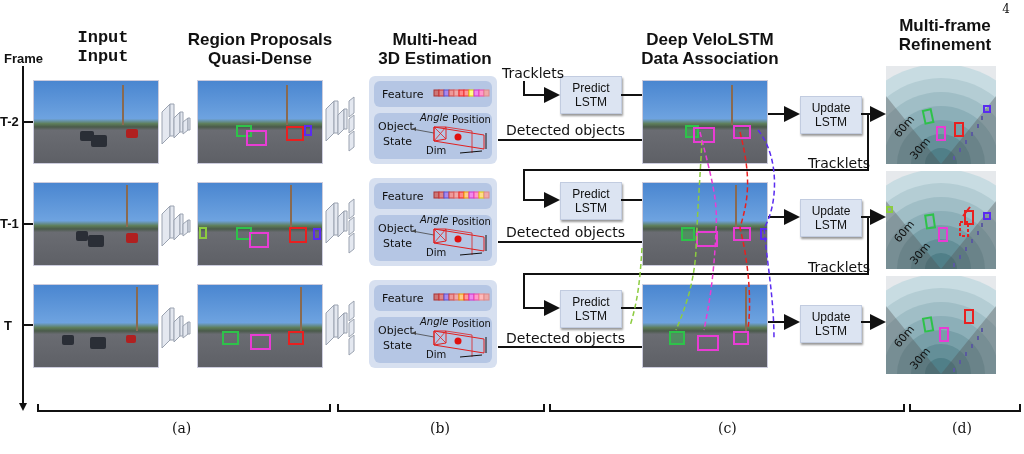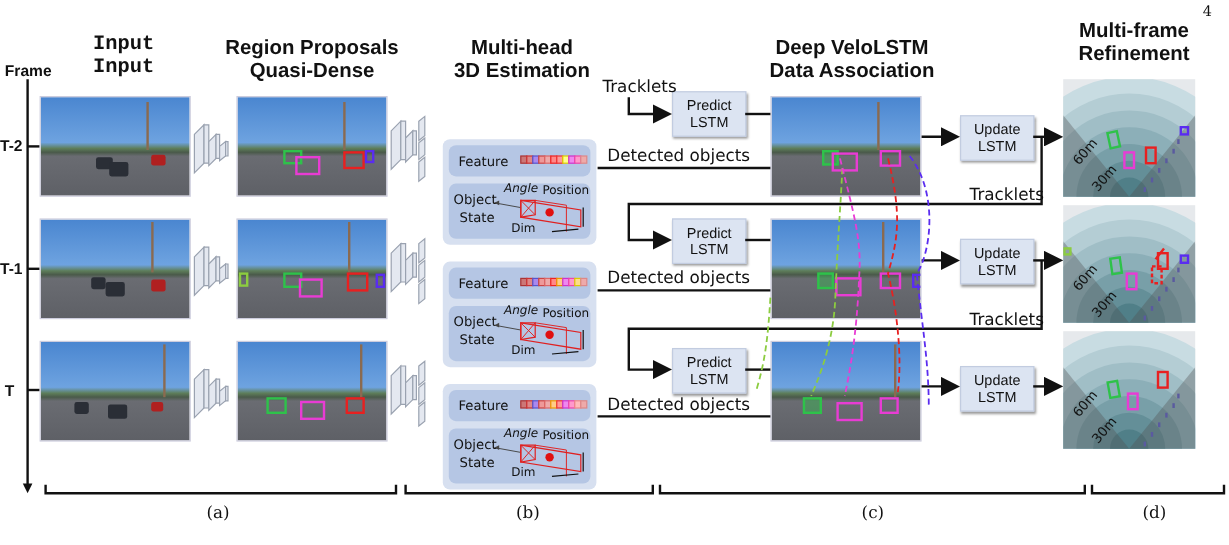--- a/index.html
+++ b/index.html
@@ -6,21 +6,21 @@
   body { width:1024px; height:454px; position:relative; overflow:hidden; font-family:"Liberation Sans", sans-serif; color:#111; }
   .col-title { position:absolute; font-weight:bold; font-size:17px; line-height:19px; text-align:center; color:#111; }
   .page-num { position:absolute; right:14px; top:2px; font-family:"DejaVu Serif", serif; font-size:12px; }
   .frame-label { position:absolute; font-weight:bold; font-size:13px; }
   .photo { position:absolute; width:124px; height:82px; border:1px solid #ccd; overflow:hidden;
            background:linear-gradient(to bottom, #4a86d0 0%, #6ea3e0 46%, #5e7e5a 52%, #4a5a4a 56%, #6a6c72 60%, #5e6066 100%); }
   .photo .pole { position:absolute; width:2px; background:#8a6a50; }
   .photo .car { position:absolute; background:#2a2e36; border-radius:2px; }
   .bbox { position:absolute; border:2px solid; background:transparent; }
   .cnn { position:absolute; }
-  .est-panel { position:absolute; width:128px; height:88px; background:#d7e0f0; border-radius:6px;margin-top:40px; }
+  .est-panel { position:absolute; width:128px; height:88px; background:#d7e0f0; border-radius:6px; }
   .est-feature { position:absolute; left:5px; top:5px; width:118px; height:26px; background:#b5c6e4; border-radius:6px; }
   .est-state { position:absolute; left:5px; top:37px; width:118px; height:46px; background:#b5c6e4; border-radius:6px; }
   .small-label { position:absolute; font-family:"DejaVu Sans", sans-serif; font-size:10px; color:#111; }
   .lstm-box { position:absolute; width:60px; height:36px; background:#dce4f2; border:1px solid #c2cce0; box-shadow:1px 2px 2px #999;
               font-weight:normal; font-size:12px; line-height:14px; text-align:center; display:flex; align-items:center; justify-content:center; flex-direction:column; }
   .flow-label { position:absolute; font-family:"DejaVu Sans", sans-serif; font-size:14px; color:#111; white-space:nowrap; }
   .bev { position:absolute; width:110px; height:98px; overflow:hidden; background:#e6e9ec; }
   .brace-label { position:absolute; font-family:"DejaVu Serif", serif; font-size:14px; }
   svg { position:absolute; overflow:visible; }
 </style>

